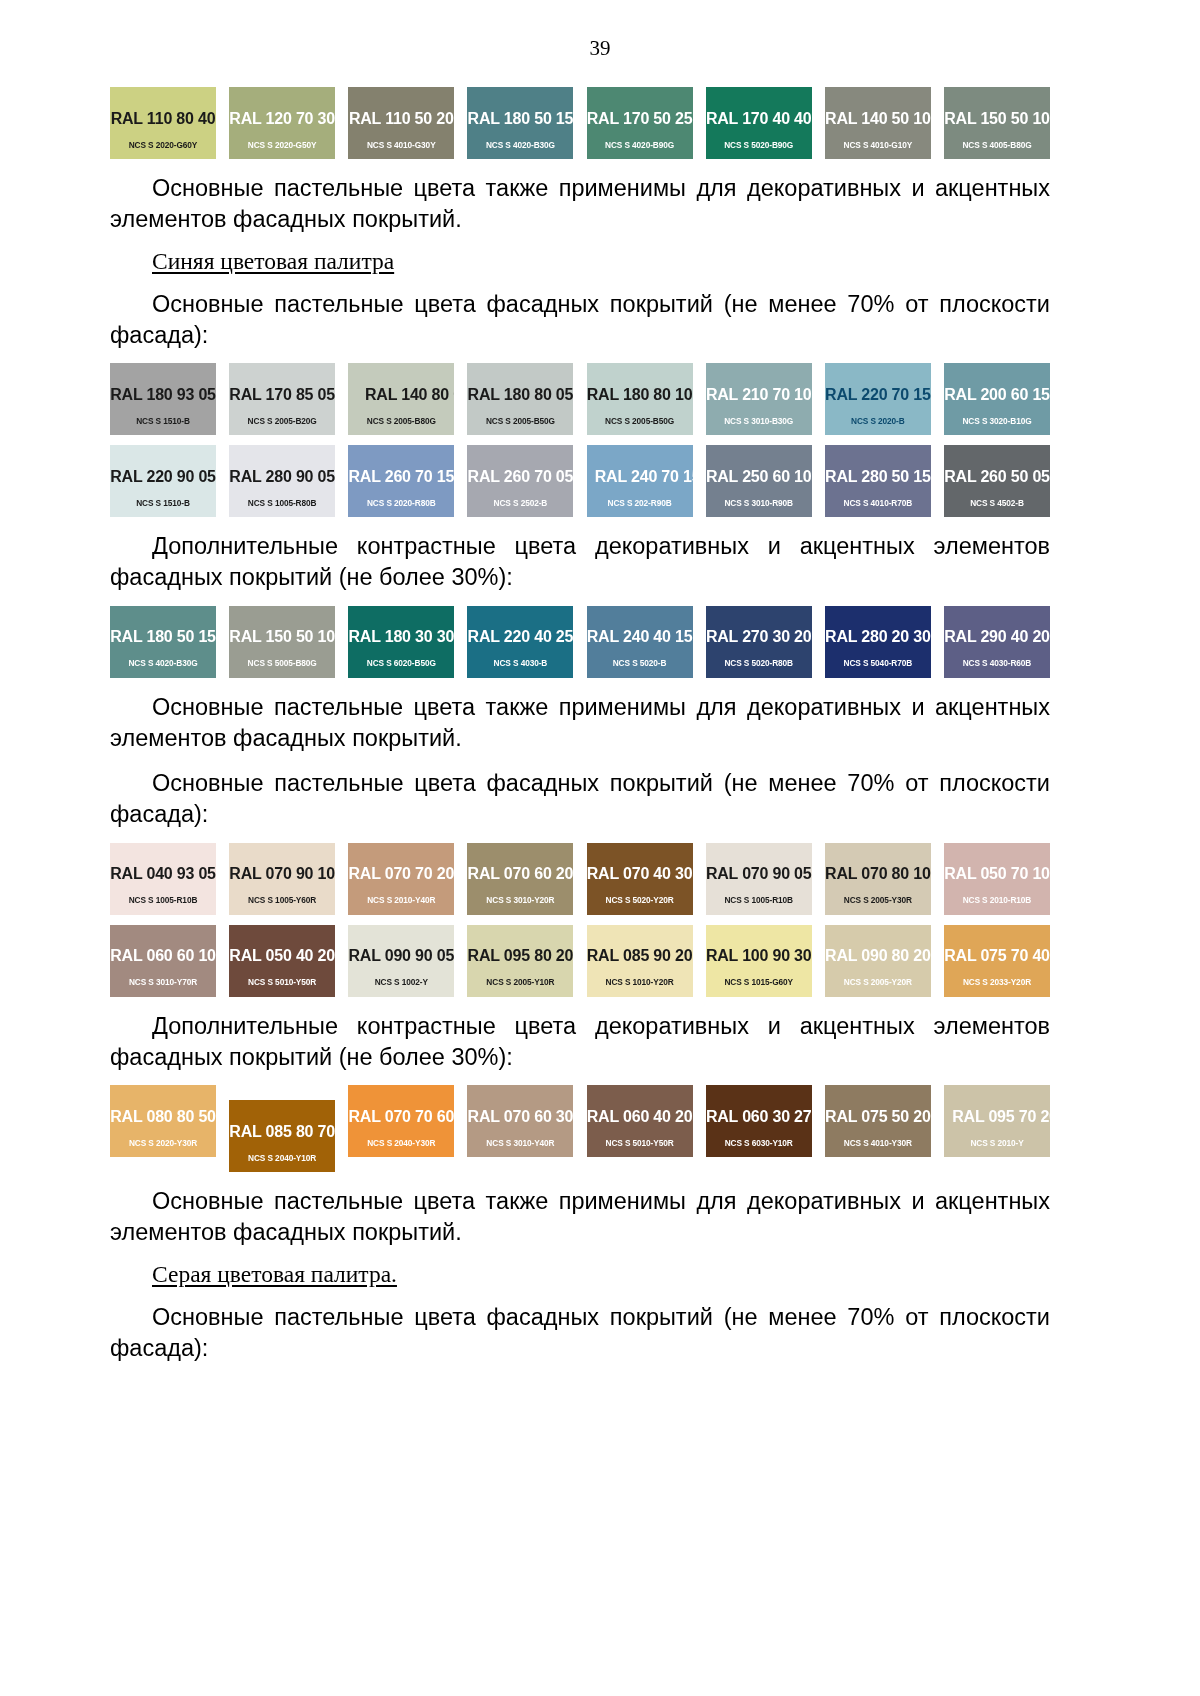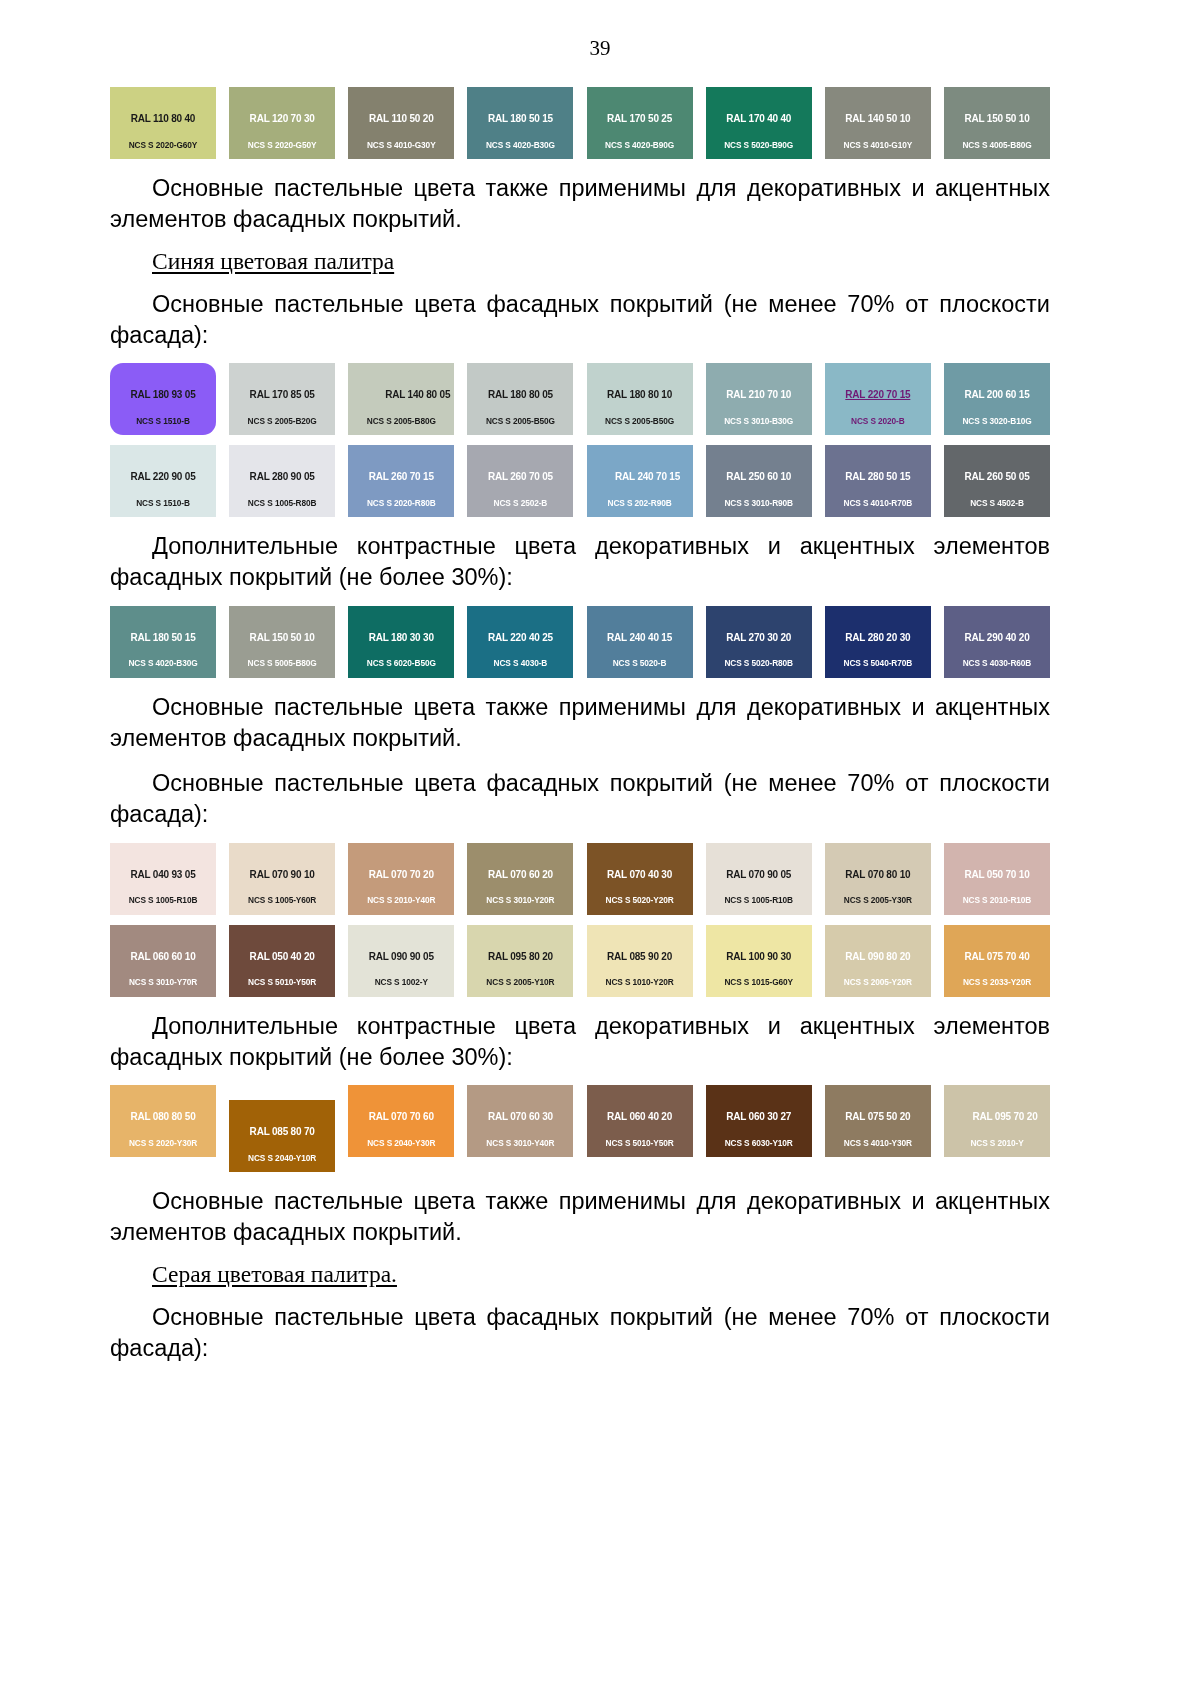--- a/index.html
+++ b/index.html
@@ -60,21 +60,21 @@
     box-sizing:border-box;
     display:flex;
     flex-direction:column;
     justify-content:center;
     align-items:center;
     font-family:"Liberation Sans", sans-serif;
     position:relative;
     overflow:hidden;
   }
   .swatch .ral{
-    font-size:10px;
+    font-size:16px;
     font-weight:600;
     letter-spacing:-0.2px;
     line-height:1.1;
     text-align:center;
     white-space:nowrap;
     margin-bottom:9px;
   }
   .swatch .ncs{
     font-size:8.3px;
     font-weight:600;
@@ -133,21 +133,21 @@
         </div>
       </div>
 
     <p class="para">Основные пастельные цвета также применимы для декоративных и акцентных элементов фасадных покрытий.</p>
 
     <div class="heading"><span class="u">Синяя цветовая палитра</span></div>
 
     <p class="para">Основные пастельные цвета фасадных покрытий (не менее 70% от плоскости фасада):</p>
 
     <div class="swatch-row rows-tight">
-        <div class="swatch" style="background: #8b5cf6; color: rgb(26, 26, 26); border-radius: 13px;">
+        <div class="swatch" style="background: #a3a3a3; color: rgb(26, 26, 26);">
           <div class="ral">RAL 180 93 05</div>
           <div class="ncs">NCS S 1510-B</div>
         </div>
         <div class="swatch" style="background: rgb(205, 210, 208); color: rgb(26, 26, 26);">
           <div class="ral">RAL 170 85 05</div>
           <div class="ncs">NCS S 2005-B20G</div>
         </div>
         <div class="swatch" style="background: rgb(196, 203, 188); color: rgb(26, 26, 26); padding-left: 33px;">
           <div class="ral">RAL 140 80 05</div>
           <div class="ncs">NCS S 2005-B80G</div>
@@ -157,21 +157,21 @@
           <div class="ncs">NCS S 2005-B50G</div>
         </div>
         <div class="swatch" style="background: rgb(192, 210, 205); color: rgb(26, 26, 26);">
           <div class="ral">RAL 180 80 10</div>
           <div class="ncs">NCS S 2005-B50G</div>
         </div>
         <div class="swatch" style="background: rgb(142, 172, 175); color: rgb(255, 255, 255);">
           <div class="ral">RAL 210 70 10</div>
           <div class="ncs">NCS S 3010-B30G</div>
         </div>
-        <div class="swatch" style="background: rgb(138, 184, 198); color: #701a75; text-decoration: underline;">
+        <div class="swatch" style="background: rgb(138, 184, 198); color: #0c4a6e;">
           <div class="ral">RAL 220 70 15</div>
           <div class="ncs">NCS S 2020-B</div>
         </div>
         <div class="swatch" style="background: rgb(111, 155, 165); color: rgb(255, 255, 255);">
           <div class="ral">RAL 200 60 15</div>
           <div class="ncs">NCS S 3020-B10G</div>
         </div>
       </div>
     <div class="swatch-row">
         <div class="swatch" style="background: rgb(218, 231, 231); color: rgb(26, 26, 26);">

